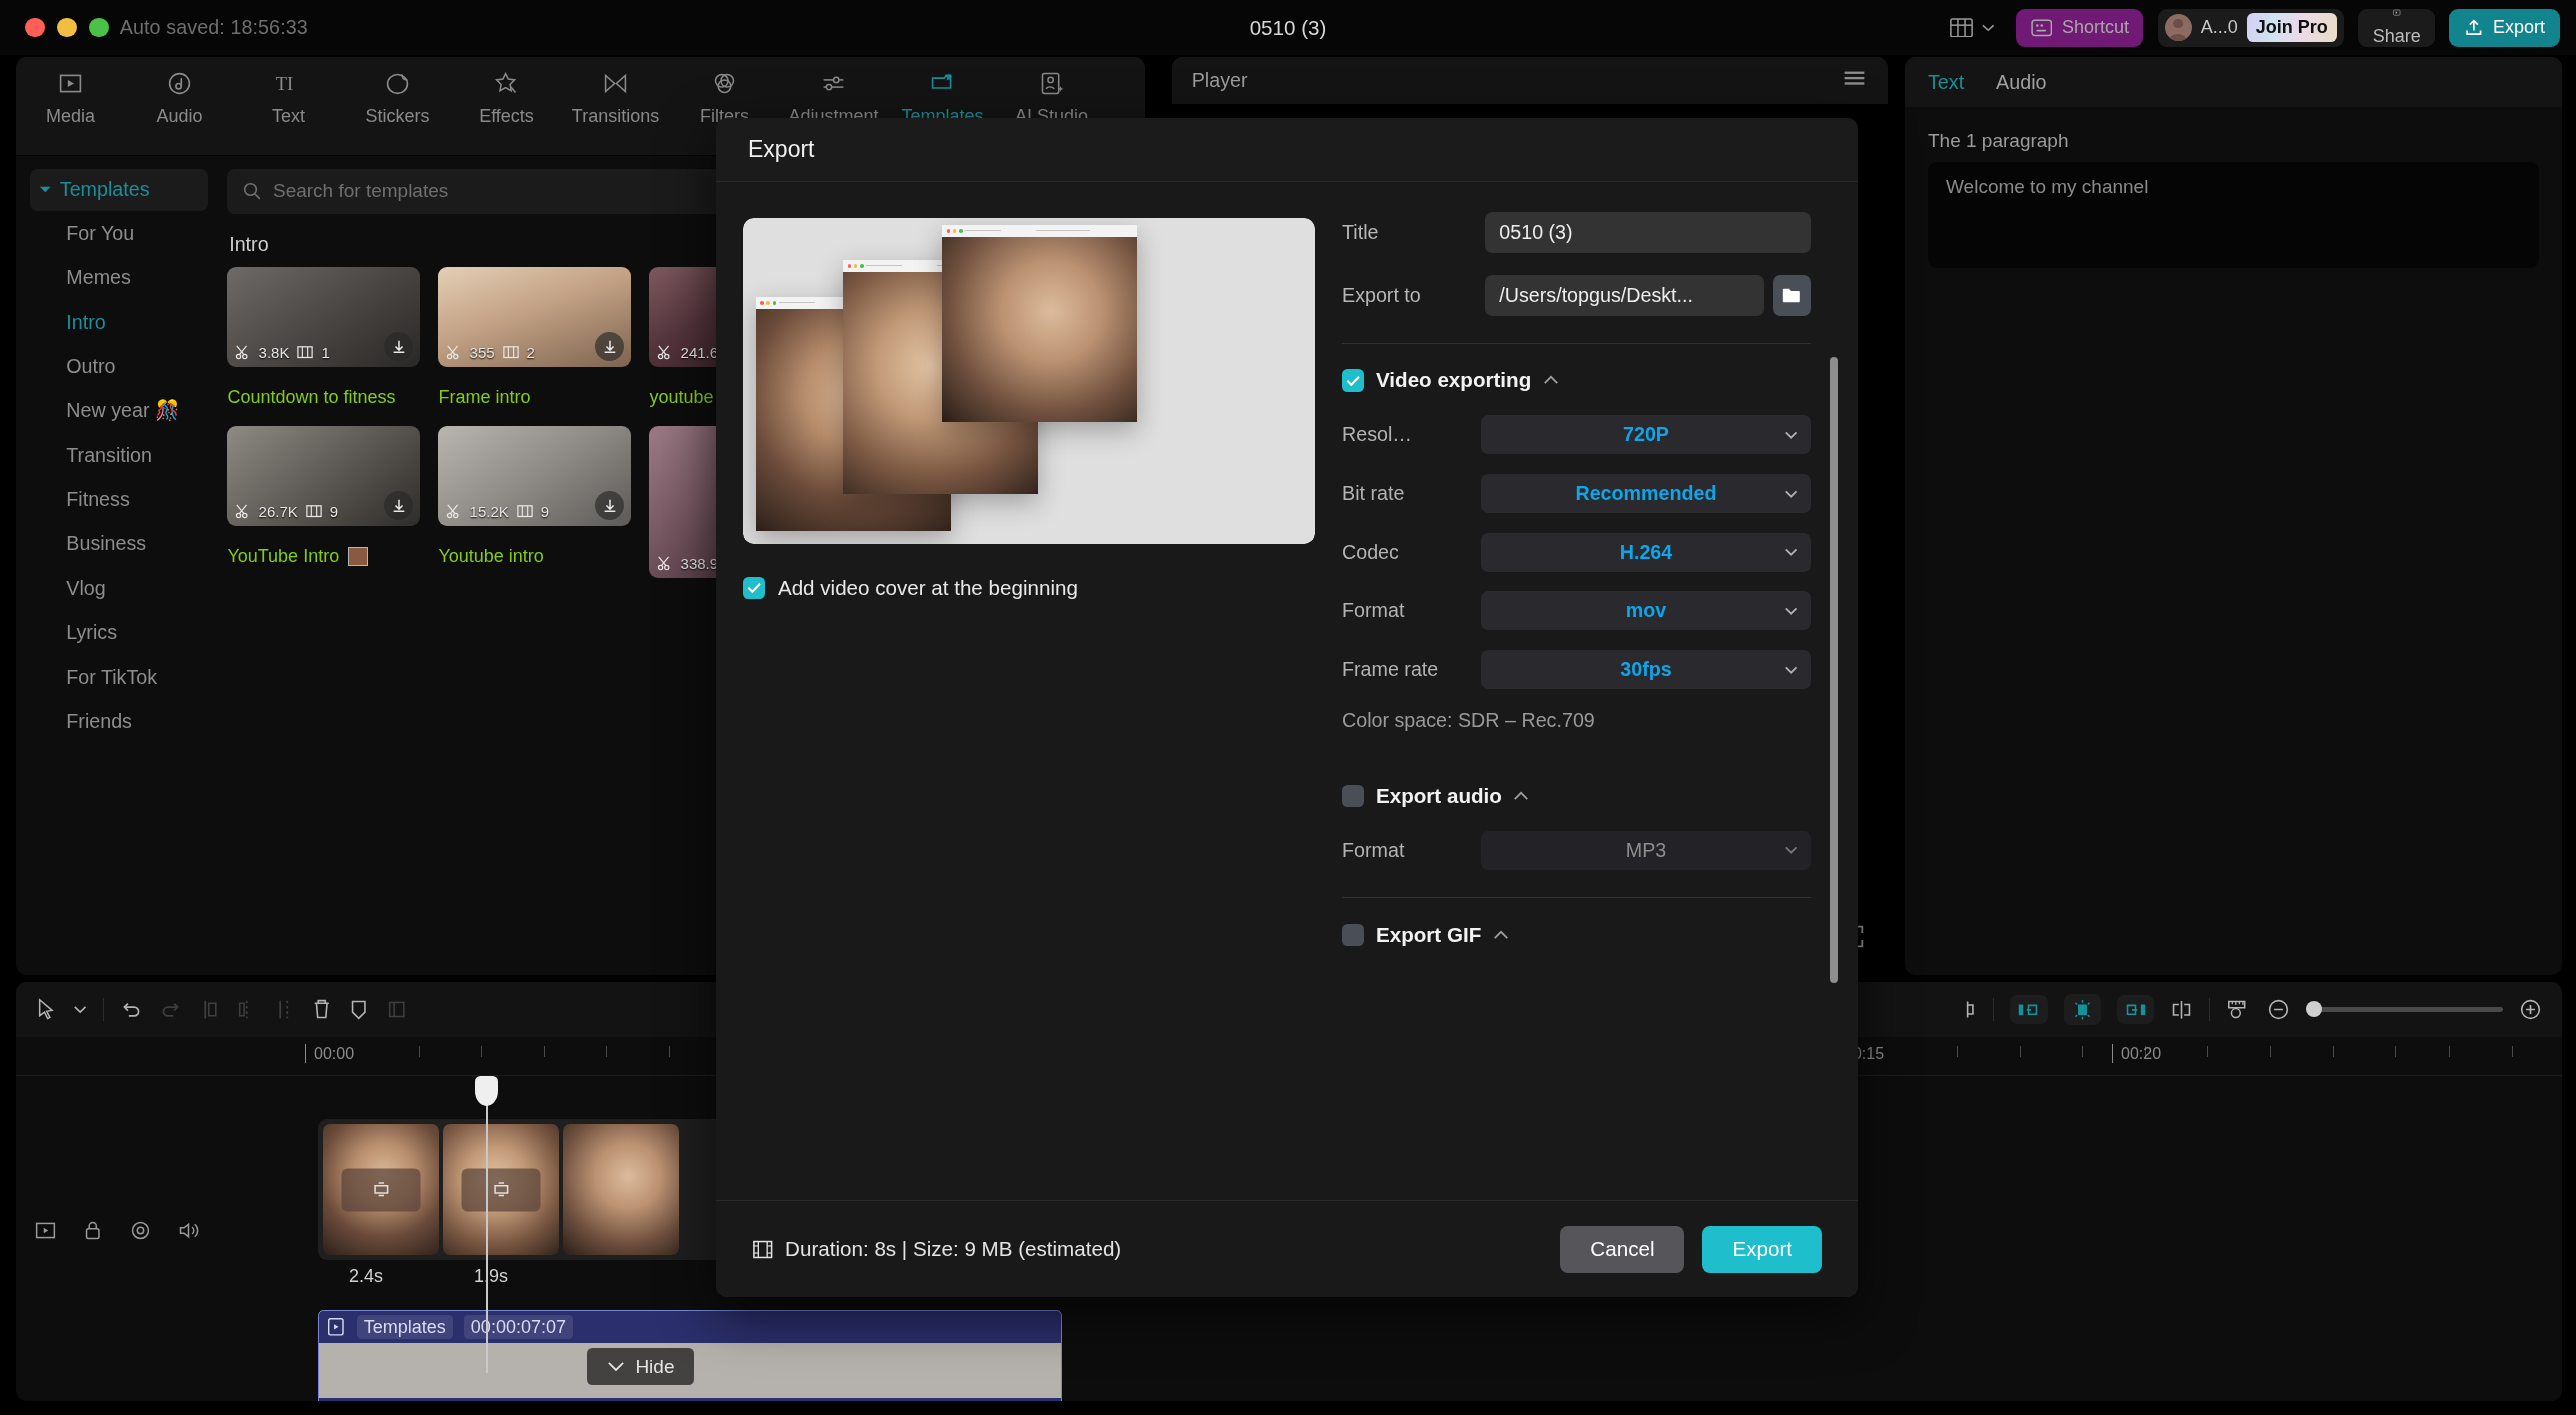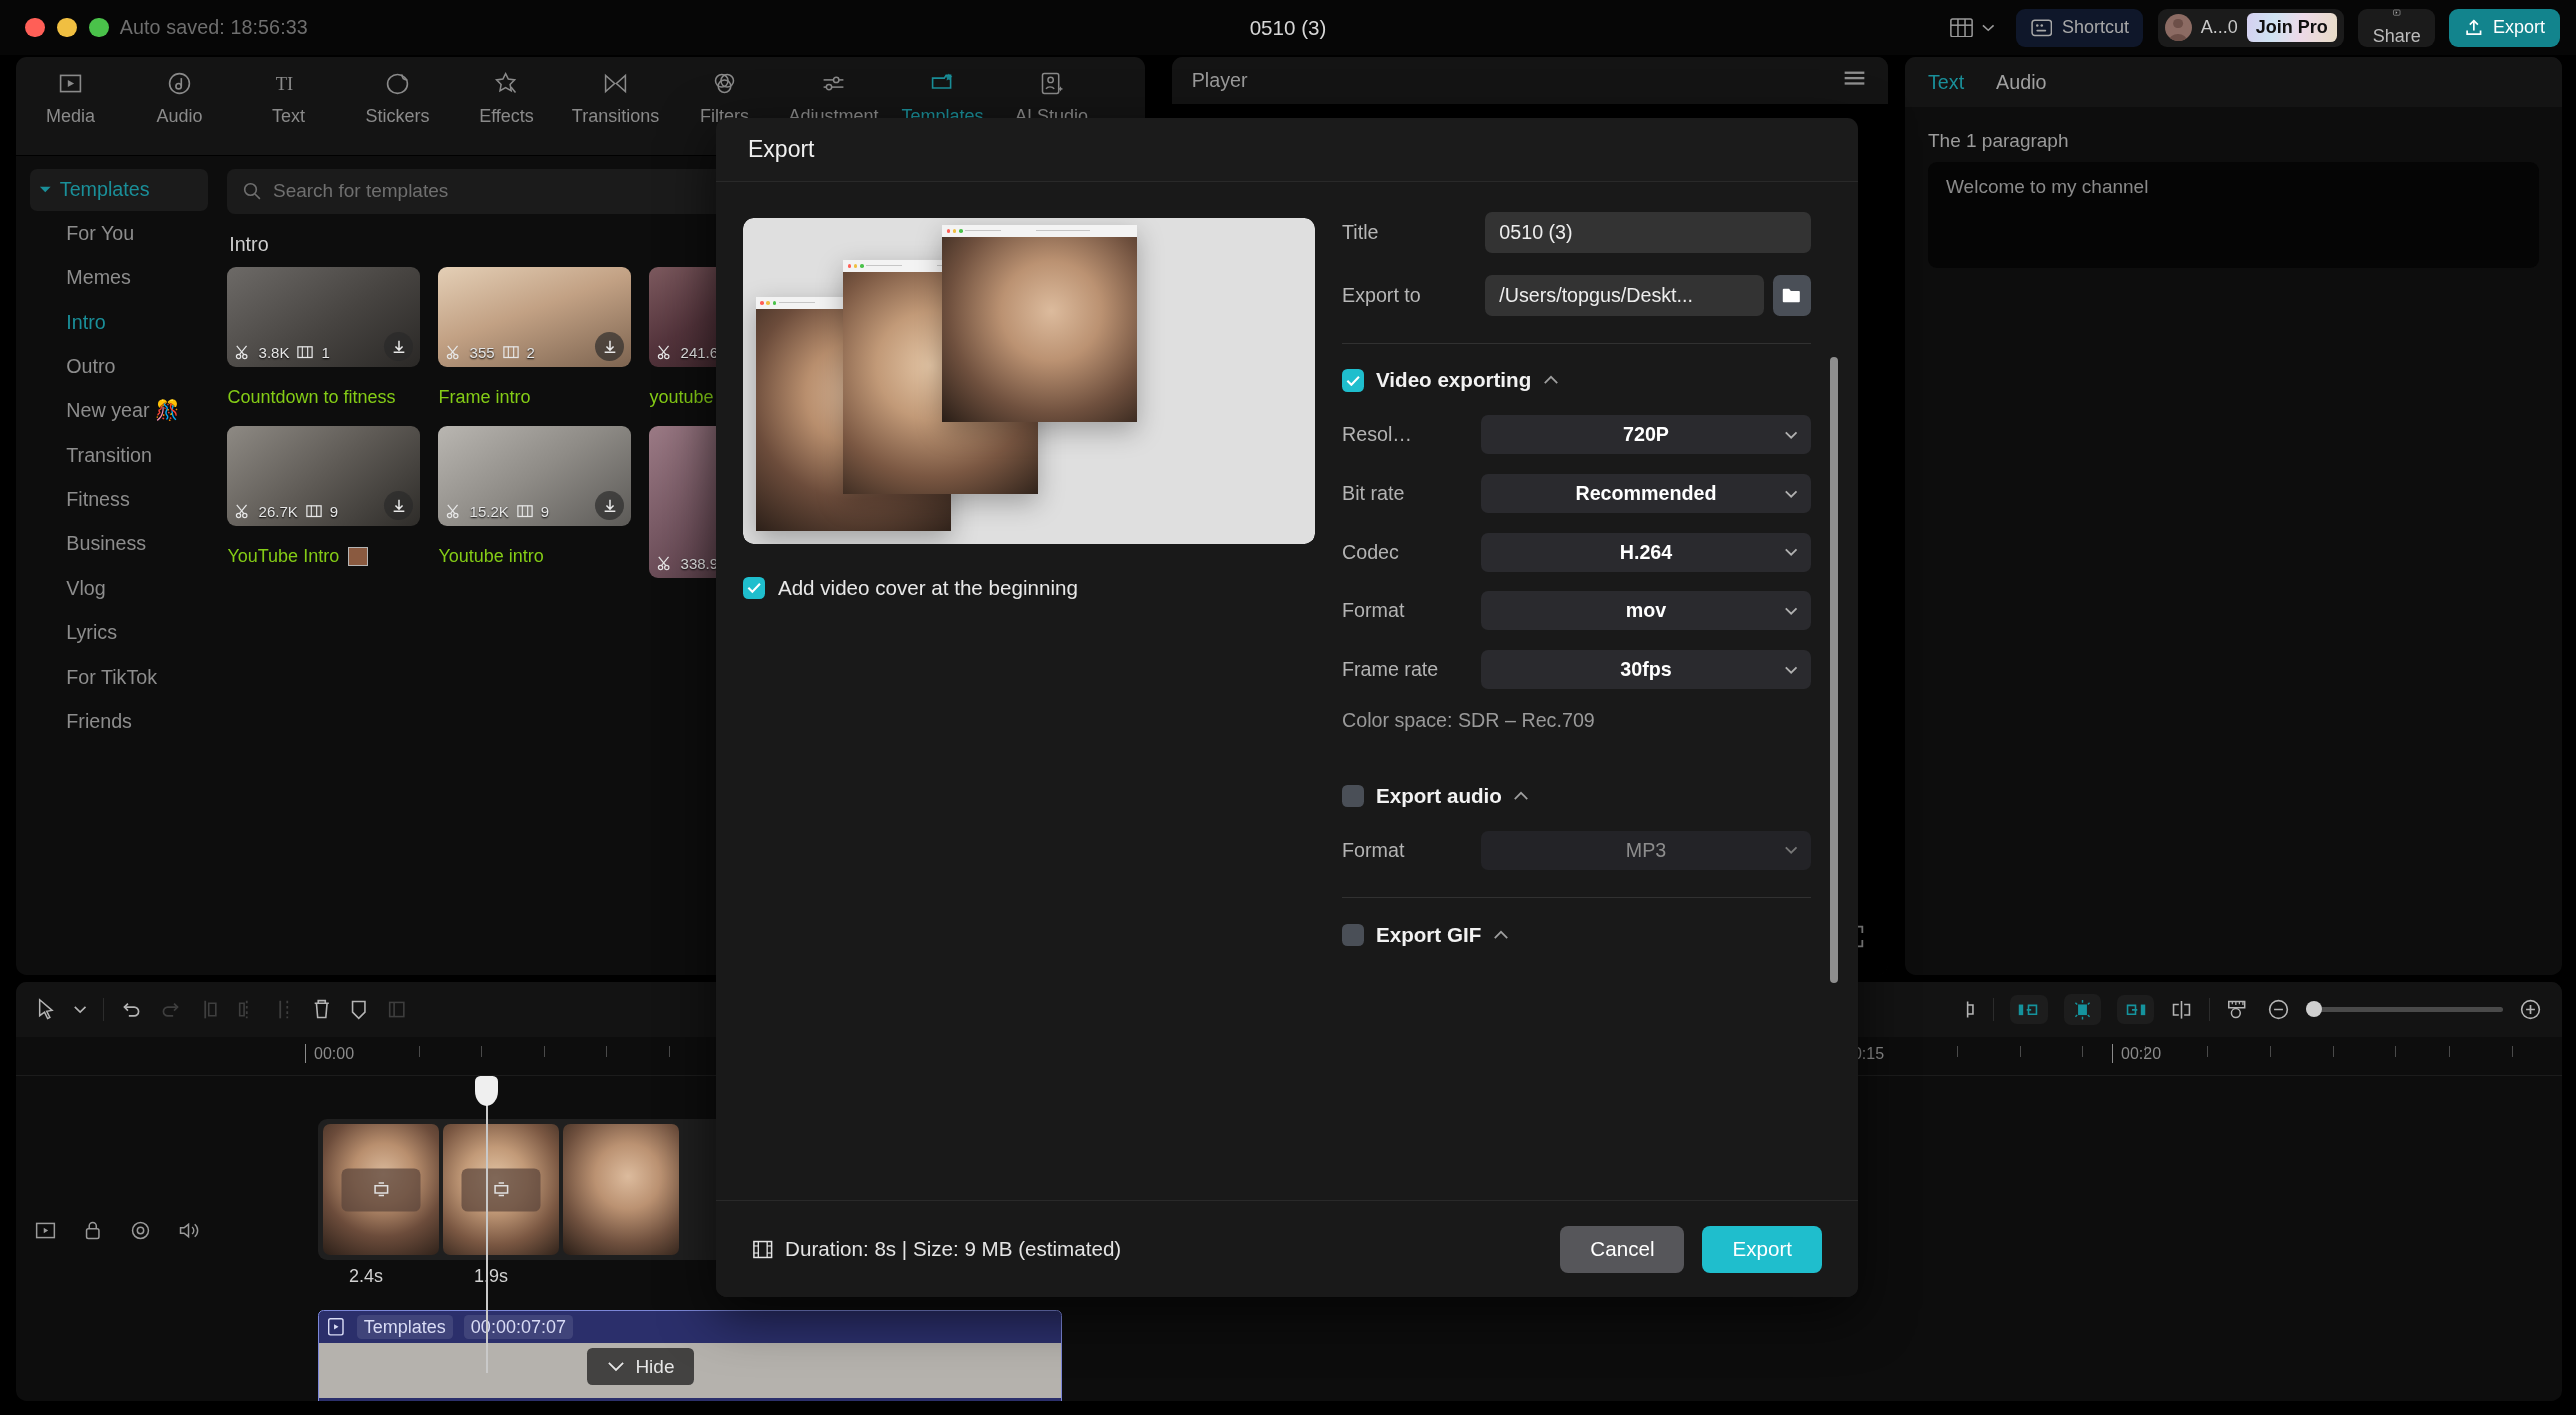--- a/index.html
+++ b/index.html
@@ -37,21 +37,21 @@
     position: absolute; right: 16px; top: 0; height: 55px;
     display: flex; align-items: center; gap: 14.3px;
   }
   .layout-btn {
     display: flex; align-items: center; gap: 9px;
     color: #9a9a9a; padding: 5.4px 7.2px; border-radius: 7.2px;
   }
   .pillbtn {
     display: flex; align-items: center; gap: 9.8px;
     height: 38px; padding: 0 14.3px; border-radius: 9px;
-    background: #0f172a; color: #a8a8a8; font-size: 18px; white-space: nowrap;
+    background: #701a75; color: #a8a8a8; font-size: 18px; white-space: nowrap;
   }
   .acct {
     display: flex; align-items: center; gap: 9px; height: 38px;
     padding: 0 7.2px 0 7.2px; border-radius: 9px; background: #1b1b1b;
   }
   .avatar {
     width: 27px; height: 27px; border-radius: 50%;
     background: #8c6b63; position: relative; overflow: hidden; flex: none;
   }
   .avatar::before {
@@ -294,21 +294,21 @@
     margin-left: 9px; display: flex; align-items: center; justify-content: center; flex: none;
   }
   .m-divider { height: 0.9px; background: #313131; margin: 27px 0 25px 0; }
   .sec-head {
     display: flex; align-items: center; gap: 11.6px;
     color: #f2f2f2; font-size: 20.6px; font-weight: bold; margin-bottom: 23px;
   }
   .sel {
     flex: 1; height: 39px; background: #2a2a2e; border-radius: 7.2px;
     display: flex; align-items: center; justify-content: center;
-    position: relative; color: #ffffff; font-size: 19.7px; font-weight: bold;
+    position: relative; color: #0ea5e9; font-size: 19.7px; font-weight: bold;
   }
   .sel.muted { color: #8d8d8d; font-weight: normal; background: #232327; }
   .sel .chev { position: absolute; right: 12.5px; top: 50%; transform: translateY(-50%); }
   .srow { display: flex; align-items: center; margin-bottom: 19.7px; padding-left: 0; }
   .srow .flabel { width: 139px; color: #b3b3b3; font-size: 19.7px; }
   .colorspace { color: #9a9a9a; font-size: 19.7px; margin: 9px 0 0 0; }
   .mscroll {
     position: absolute; right: 19.7px; top: 175px;
     width: 8px; height: 626px; border-radius: 4.5px; background: #8e8e8e;
   }

